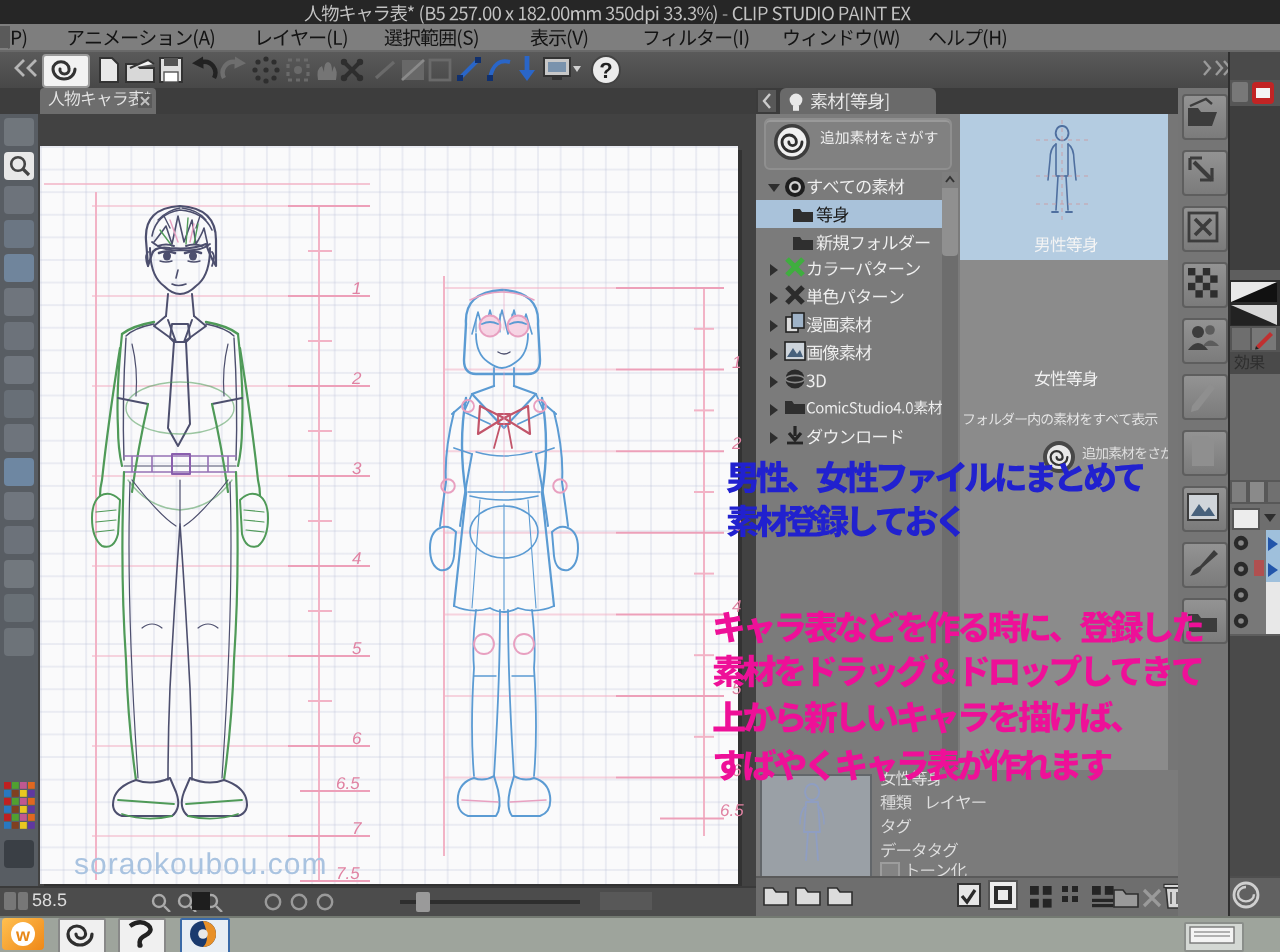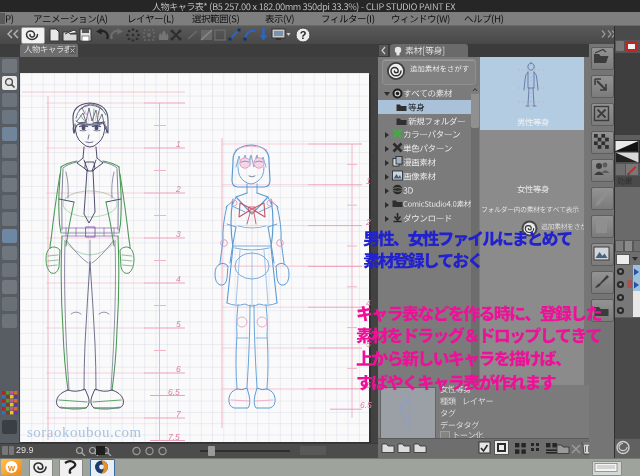--- a/index.html
+++ b/index.html
@@ -334,25 +334,25 @@
     <circle cx="242" cy="322" r="5" fill="none" stroke="#e8a0c0" stroke-width="0.9"></circle>
     <circle cx="262" cy="322" r="5" fill="none" stroke="#e8a0c0" stroke-width="0.9"></circle>
     <path d="M237,338 L248,338 M256,338 L267,338" stroke="#5b9bd3" stroke-width="0.7" fill="none" stroke-linecap="round" stroke-linejoin="round"></path>
     <path d="M237,389 Q230,391 229,398 Q228,406 234,408 L248,408 Q251,404 249,395 L247,388 Q242,391 237,389 Z" stroke="#5b9bd3" stroke-width="1" fill="none" stroke-linecap="round" stroke-linejoin="round"></path>
     <path d="M267,389 Q274,391 275,398 Q276,406 270,408 L256,408 Q253,404 255,395 L257,388 Q262,391 267,389 Z" stroke="#5b9bd3" stroke-width="1" fill="none" stroke-linecap="round" stroke-linejoin="round"></path>
     <path d="M231,400 L249,401 M255,401 L273,400" stroke="#e8a0c0" stroke-width="0.8" fill="none" stroke-linecap="round" stroke-linejoin="round"></path>
     <circle cx="234" cy="203" r="3" fill="none" stroke="#e8a0c0" stroke-width="0.9"></circle>
     <circle cx="270" cy="203" r="3" fill="none" stroke="#e8a0c0" stroke-width="0.9"></circle>
     <path d="M252,145 L252,165 M252,186 L252,246" stroke="#e8a0c0" stroke-width="0.5" fill="none" stroke-linecap="round" stroke-linejoin="round" stroke-opacity=".6"></path>
   </svg>
-<div style="position:absolute;left:27px;top:424px;font-family:Liberation Serif, serif;font-size:15px;color:#a9c3e0;letter-spacing:.5px">soraokoubou.com</div>
+<div style="position:absolute;left:37px;top:424px;font-family:Liberation Sans, sans-serif;font-size:15px;color:#a9c3e0;letter-spacing:.5px">soraokoubou.com</div>
 <div style="position:absolute;left:0;top:443px;width:378px;height:15px;background:#4c4c4c;border-top:1px solid #3a3a3a"></div>
 <div style="position:absolute;left:2px;top:446px;width:6px;height:9px;background:#777;border-radius:1px"></div>
 <div style="position:absolute;left:9px;top:446px;width:5px;height:9px;background:#777;border-radius:1px"></div>
-<div style="position:absolute;left:16px;top:445px;font-size:9px;color:#ddd;font-family:'Liberation Sans'">29.9</div>
+<div style="position:absolute;left:16px;top:445px;font-size:9px;color:#ddd;font-family:'Liberation Sans'">58.5</div>
 <svg style="position:absolute;left:75px;top:446px" width="11" height="10" viewBox="0 0 11 10">
     <circle cx="4.5" cy="4.5" r="3" fill="none" stroke="#aaa" stroke-width="1.2"></circle>
     <path d="M7,7 L10,10" stroke="#aaa" stroke-width="1.2"></path>
   </svg>
 <svg style="position:absolute;left:88px;top:446px" width="11" height="10" viewBox="0 0 11 10">
     <circle cx="4.5" cy="4.5" r="3" fill="none" stroke="#aaa" stroke-width="1.2"></circle>
     <path d="M7,7 L10,10" stroke="#aaa" stroke-width="1.2"></path>
   </svg>
 <svg style="position:absolute;left:101px;top:446px" width="11" height="10" viewBox="0 0 11 10">
     <circle cx="4.5" cy="4.5" r="3" fill="none" stroke="#aaa" stroke-width="1.2"></circle>

